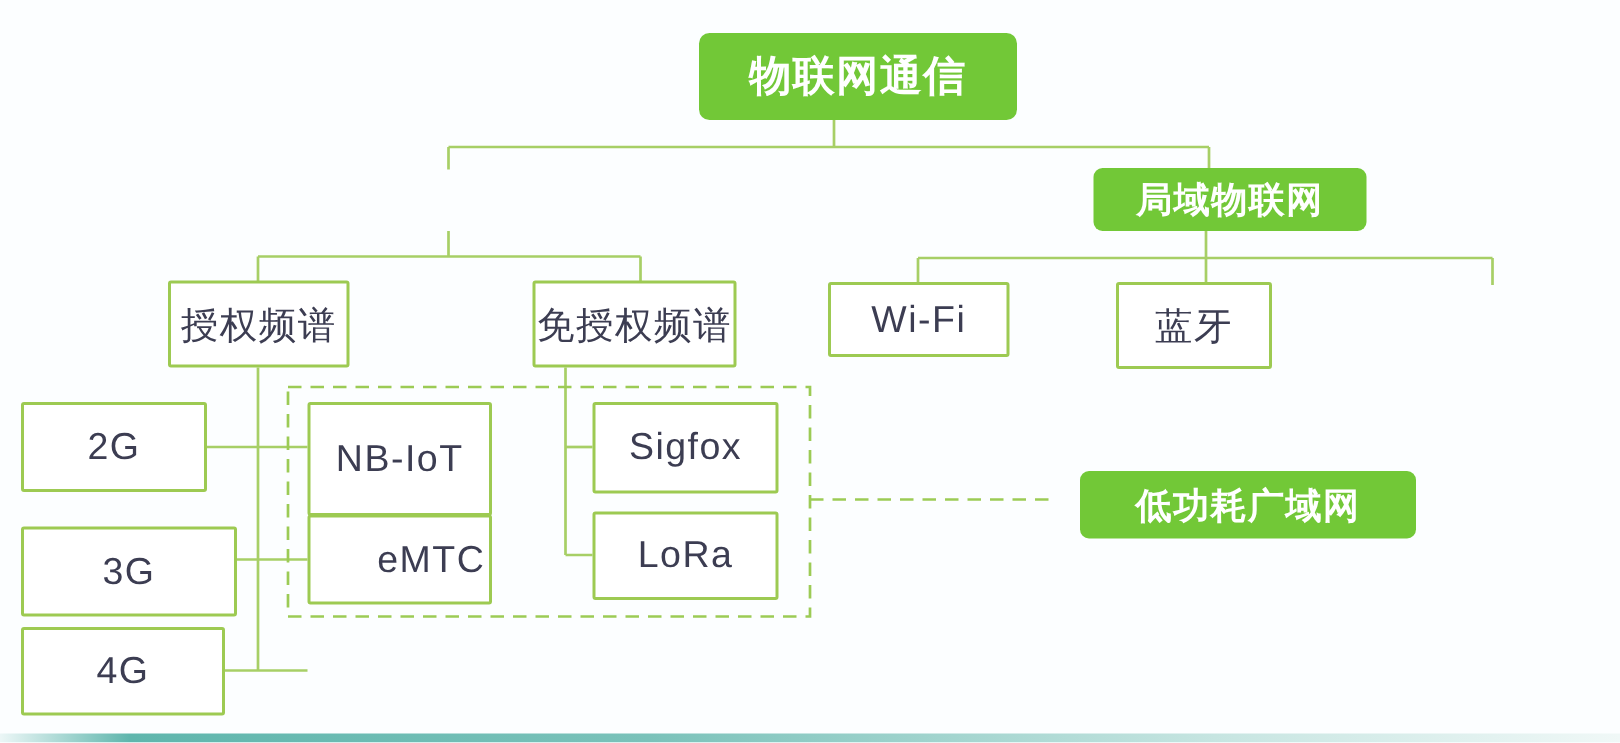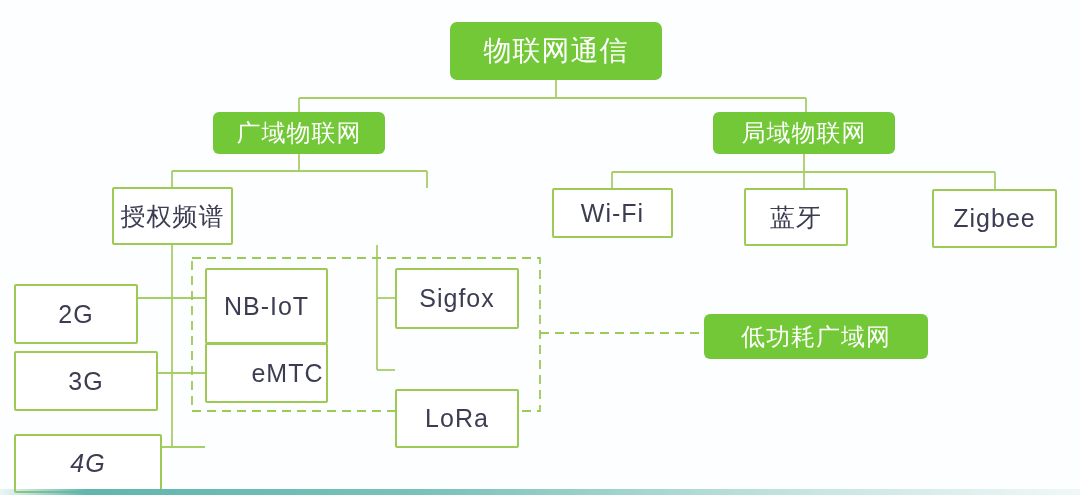--- a/index.html
+++ b/index.html
@@ -37,23 +37,24 @@
   .node{
     position:absolute;
     display:flex;align-items:center;justify-content:center;
     text-align:center;
     letter-spacing:1px;
     white-space:nowrap;
   }
   .node-green{
     background:var(--node-green);
     color:var(--text-white);
-    font-weight:normal;
+    font-weight:bold;
     border-radius:6px;
     font-size:24px;
+    margin-left:16px;
   }
   .node-root{font-size:28px;border-radius:7px;}
   .node-white{
     background:#ffffff;
     border:2px solid var(--border-green);
     border-radius:2px;
     color:var(--text-dark);
     font-size:25px;
   }
   .bottom-strip{
@@ -97,44 +98,43 @@
     <line x1="377" y1="245" x2="377" y2="370"></line>
     <line x1="377" y1="298" x2="395" y2="298"></line>
     <line x1="377" y1="370" x2="395" y2="370"></line>
 
     <rect class="dashed" x="192" y="258" width="348" height="153"></rect>
     <line class="dashed" x1="540" y1="333" x2="704" y2="333"></line>
   </svg>
 
   <div class="node node-green node-root" style="left:450px;top:22px;width:212px;height:58px;">物联网通信</div>
 
-  <div class="node node-green" style="left:213px;top:112px;width:172px;height:42px;">广域物联网</div>
 
   <div class="node node-white" style="left:112px;top:187px;width:121px;height:58px;">授权频谱</div>
 
   <div class="node node-green" style="left:713px;top:112px;width:182px;height:42px;">局域物联网</div>
 
+  <div class="node node-white" style="left:355px;top:187px;width:136px;height:58px;">免授权频谱</div>
 
   <div class="node node-white" style="left:552px;top:188px;width:121px;height:50px;">Wi-Fi</div>
 
   <div class="node node-white" style="left:744px;top:188px;width:104px;height:58px;">蓝牙</div>
 
-  <div class="node node-white" style="left:932px;top:189px;width:125px;height:59px;">Zigbee</div>
 
-  <div class="node node-white" style="left:14px;top:268px;width:124px;height:60px;margin-top:16px;">2G</div>
+  <div class="node node-white" style="left:14px;top:268px;width:124px;height:60px;">2G</div>
 
   <div class="node node-white" style="left:14px;top:351px;width:144px;height:60px;">3G</div>
 
-  <div class="node node-white" style="left:14px;top:434px;width:148px;height:59px;font-style:italic;">4G</div>
+  <div class="node node-white" style="left:14px;top:418px;width:136px;height:59px;">4G</div>
 
   <div class="node node-white" style="left:205px;top:268px;width:123px;height:76px;">NB-IoT</div>
 
   <div class="node node-white" style="left:205px;top:343px;width:123px;height:60px;padding-left:42px;">eMTC</div>
 
 
   <div class="node node-white" style="left:395px;top:268px;width:124px;height:61px;">Sigfox</div>
 
-  <div class="node node-white" style="left:395px;top:341px;width:124px;height:59px;margin-top:48px;">LoRa</div>
+  <div class="node node-white" style="left:395px;top:341px;width:124px;height:59px;">LoRa</div>
 
   <div class="node node-green" style="left:704px;top:314px;width:224px;height:45px;">低功耗广域网</div>
 
   <div class="bottom-strip"></div>
 </div>
 
 </body></html>

